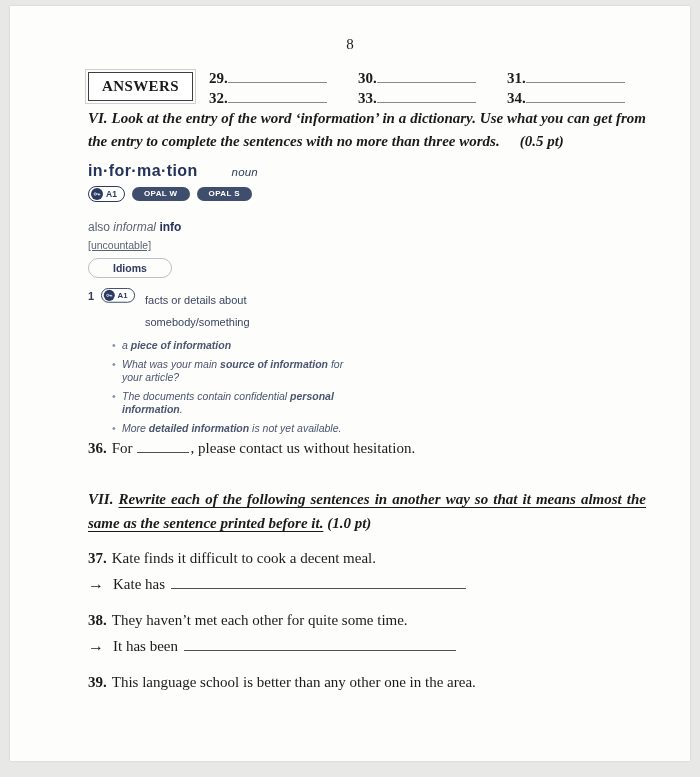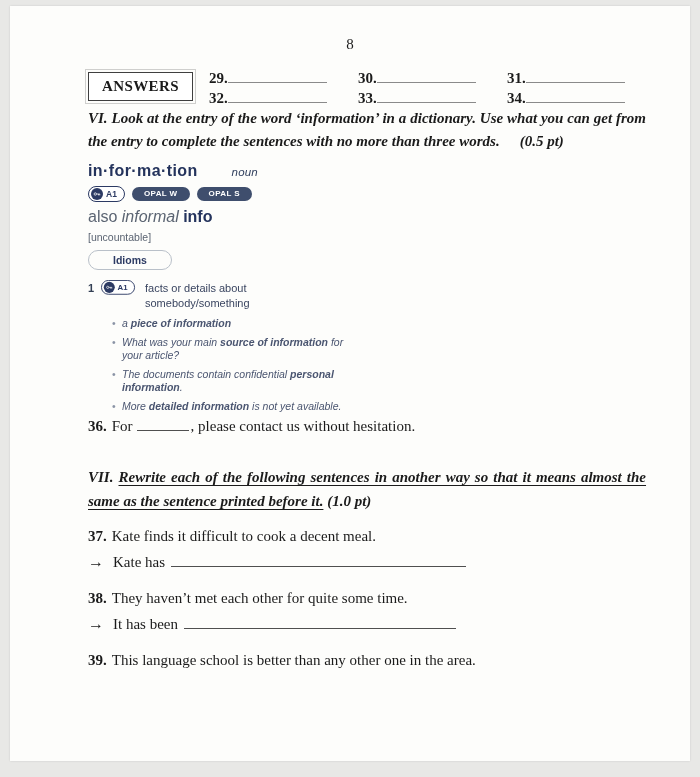--- a/index.html
+++ b/index.html
@@ -51,32 +51,32 @@
     width:12px; height:12px; border-radius:50%; background:#2c3a63;
     display:inline-flex; align-items:center; justify-content:center;
   }
   .keybadge .lvl { font-size:8.5px; font-weight:bold; color:#2c3a63; }
   .pill {
     background:#3f4e6d; color:#fff; font-size:8px; font-weight:bold;
     letter-spacing:.4px; border-radius:9px; padding:3px 12px; line-height:1;
   }
   .pron { display:flex; align-items:center; gap:6px; margin-top:6px; font-size:10.5px; color:#333f54; letter-spacing:.2px; }
   .spk { display:inline-flex; }
-  .also-line { margin-top:6px; font-size:16px; color:#5b6472; }
+  .also-line { margin-top:18px; font-size:12px; color:#5b6472; }
   .also-line .inf { font-style:italic; }
   .also-line .info-w { font-weight:bold; color:#24335c; font-style:normal; }
-  .grammar { margin-top:5px; font-size:10.5px; color:#5b6472; }
+  .grammar { margin-top:5px; font-size:10.5px; color:#5b6472;text-decoration:underline; }
   .idioms-pill {
     display:inline-block; margin-top:7px; border:1px solid #b9c0c9; border-radius:12px;
     padding:3px 24px; font-size:10.5px; font-weight:bold; color:#2c3a63; background:#fdfdfb;
   }
   .sense { display:flex; align-items:flex-start; gap:7px; margin-top:11px; }
   .sense-num { font-size:11px; font-weight:bold; color:#333f54; padding-top:1px; }
   .kb-sm { transform:scale(.92); transform-origin:left top; margin-top:-1px; }
-  .def-text { font-size:11px; color:#3a4560; line-height:15px; width:128px; }
+  .def-text { font-size:11px; color:#3a4560; line-height:22px; width:128px; }
   .examples { margin:6px 0 0 24px; list-style:none; }
   .examples li {
     position:relative; padding-left:10px; margin-top:5px;
     font-size:10.5px; font-style:italic; color:#4a5570; line-height:13.5px;
     width:246px;
   }
   .examples li::before { content:"•"; position:absolute; left:0; top:0; color:#8a93a5; font-style:normal; }
   .examples b { font-weight:bold; }
 
   

